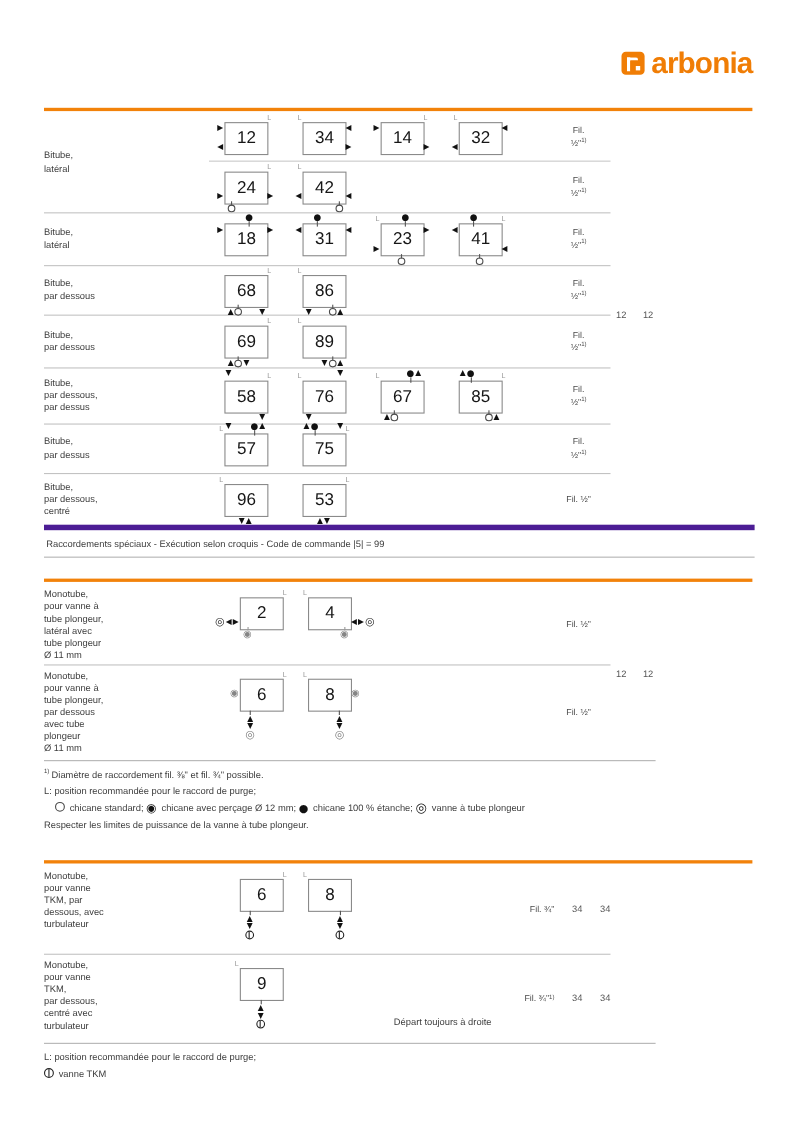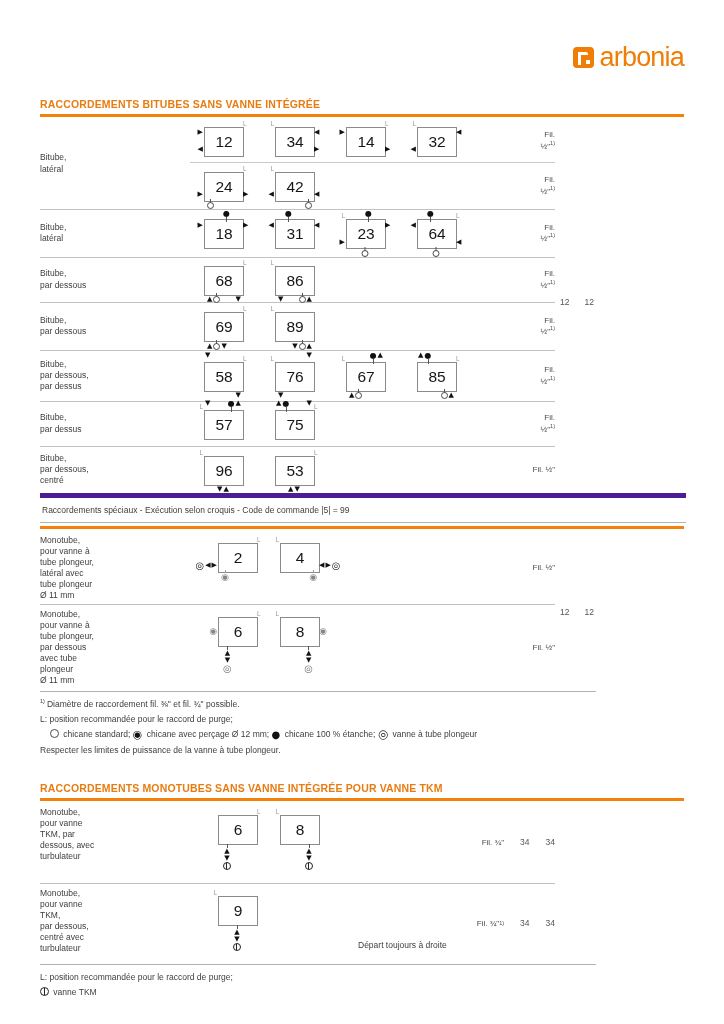--- a/index.html
+++ b/index.html
@@ -4,21 +4,21 @@
 <style>
   html,body{margin:0;padding:0;background:#fff}
   .page{position:relative;width:724px;height:1024px;background:#fff;overflow:hidden;
         font-family:"Liberation Sans","DejaVu Sans",sans-serif;color:#3d3d3d}
   
   .logo{position:absolute;top:44px;right:40px;display:flex;align-items:center;gap:6px}
   .logo-icon{width:21px;height:21px;background:#F07D05;border-radius:4px;position:relative}
   .logo-icon::before{content:'';position:absolute;left:5px;top:5px;width:7px;height:10px;
         border-left:3px solid #fff;border-top:3px solid #fff;border-top-right-radius:2px}
   .logo-icon::after{content:'';position:absolute;right:4px;bottom:4px;width:4px;height:4px;background:#fff}
-  .logo-text{font-size:27px;font-weight:normal;color:#F07D05;letter-spacing:-0.8px;line-height:1}
+  .logo-text{font-size:27px;font-weight:bold;color:#F07D05;letter-spacing:-0.8px;line-height:1}
   
   .sec{position:absolute;left:40px;width:644px}
   .sec-0{top:98px}.sec-1{top:526px}.sec-2{top:782px}
   .sec-title{font-size:10.5px;font-weight:bold;color:#E97C11;letter-spacing:0.15px;margin:0 0 4px 0}
   .sec-rule{height:2.5px;background:#F2820A;width:644px;margin-bottom:2px}
   .tbl{width:515px}
   .rowgrp{display:flex;position:relative;border-bottom:1px solid #c2c2c2}
   .tbl .rowgrp:last-child{border-bottom:none}
   .lbl{width:108px;flex:none;font-size:8.5px;line-height:1.3;color:#3d3d3d;white-space:pre-line;padding:3px 0}
   .sec-0 .lbl{align-self:center}
@@ -58,21 +58,21 @@
   .tkm{width:6px;height:6px;border:1px solid #222;border-radius:50%;position:relative;background:#fff}
   .tkm::after{content:'';position:absolute;left:2px;top:0;width:1px;height:6px;background:#222}
   .Lmark{font-size:6.5px;color:#999;line-height:6px}
   .vstem{width:1px;height:4px;background:#555}
   .s-tml .dotf::after,.s-tmr .dotf::after,.s-tr .dotf::after,.s-tl .dotf::after{
         content:'';position:absolute;left:50%;top:7px;width:1px;height:5px;background:#555}
   .s-bl .circ::before,.s-bm .circ::before,.s-br .circ::before{
         content:'';position:absolute;left:2px;top:-4px;width:1px;height:4px;background:#555}
   .s-bl .rd::before,.s-br .rd::before{content:'';position:absolute;left:4px;top:-3px;width:1px;height:3px;background:#999}
   
-  .fil{margin-left:auto;align-self:center;flex:none;width:58px;text-align:right;font-size:8px;
+  .fil{margin-left:auto;align-self:center;flex:none;width:58px;text-align:center;font-size:8px;
        color:#4a4a4a;line-height:1.4;white-space:nowrap}
   .fil.withnums{display:flex;align-items:center;text-align:left;width:auto;min-width:58px}
   .fnsup{font-size:5.5px;vertical-align:super;line-height:0}
   .filnum{margin-left:16px;font-size:8.5px;color:#555}
   .mnums{position:absolute;left:520px;display:flex;gap:15px;font-size:8.5px;color:#555}
   .mnums.mb{bottom:-5px}.mnums.mt{top:2px}
   .inline-note{position:absolute;left:210px;bottom:14px;font-size:8.5px;color:#3d3d3d;white-space:nowrap}
   
   .note-row{width:644px;border-top:5px solid #4c1d95;border-bottom:1px solid #b3b3b3;
             padding:7px 0 7px 2px;font-size:8.5px;color:#3d3d3d}
@@ -92,21 +92,20 @@
 </head>
 <body>
 
 <div class="page">
   <div class="logo">
     <span class="logo-icon"></span>
     <span class="logo-text">arbonia</span>
   </div>
   <main id="doc">
       <section class="sec sec-0">
-        <h2 class="sec-title">RACCORDEMENTS BITUBES SANS VANNE INTÉGRÉE</h2>
         <div class="sec-rule"></div>
         <div class="tbl">
           <div class="rowgrp">
             <div class="lbl">Bitube,
 latéral</div>
             <div class="subcol">
               <div class="row" style="min-height: 38px;">
                 <div class="diags">
                   <div class="diag">
                     <div class="dbox">
@@ -264,21 +263,21 @@
                     </div>
                     <div class="slot s-lb">
                       <span class="g tri">▶</span>
                     </div>
                     <div class="slot s-bm">
                       <span class="g circ"></span>
                     </div>
                   </div>
                   <div class="diag">
                     <div class="dbox">
-                      <span class="num">64</span>
+                      <span class="num">41</span>
                     </div>
                     <div class="slot s-lt">
                       <span class="g tri">◀</span>
                     </div>
                     <div class="slot s-tml">
                       <span class="g dotf">●</span>
                     </div>
                     <span class="slot s-Ltr">
                       <span class="Lmark">L</span>
                     </span>
@@ -658,21 +657,20 @@
               <span class="g rd">◉</span>
             </span><span> chicane avec perçage Ø 12 mm; </span><span class="leg">
               <span class="g dotf">●</span>
             </span><span> chicane 100 % étanche; </span><span class="leg">
               <span class="g dr">◎</span>
             </span><span> vanne à tube plongeur</span></div>
           <div class="fn"><span>Respecter les limites de puissance de la vanne à tube plongeur.</span></div>
         </div>
       </section>
       <section class="sec sec-2">
-        <h2 class="sec-title">RACCORDEMENTS MONOTUBES SANS VANNE INTÉGRÉE POUR VANNE TKM</h2>
         <div class="sec-rule"></div>
         <div class="tbl">
           <div class="rowgrp">
             <div class="lbl">Monotube,
 pour vanne
 TKM, par
 dessous, avec
 turbulateur</div>
             <div class="subcol">
               <div class="row" style="min-height: 62px;">

